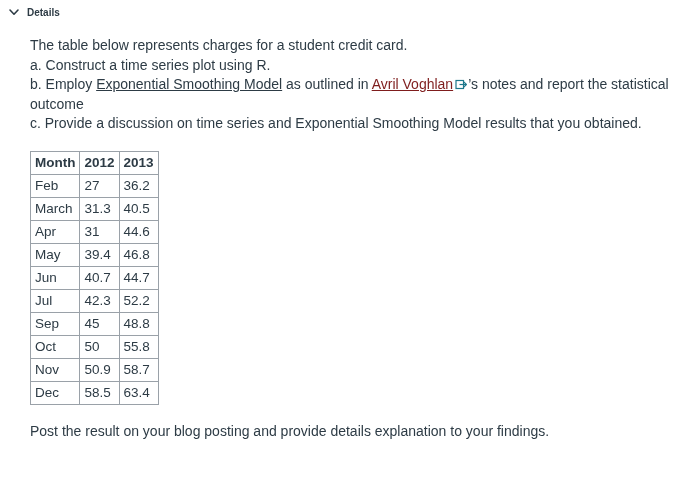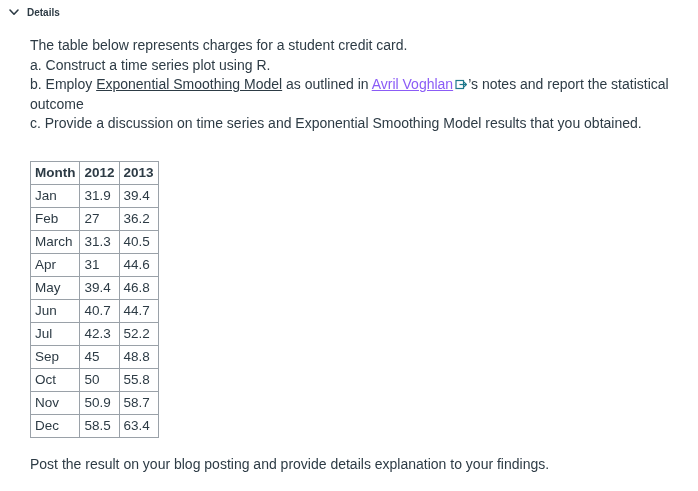--- a/index.html
+++ b/index.html
@@ -38,34 +38,34 @@
   }
   p.desc {
     margin: 18px 0 0 0;
     line-height: 19.5px;
     font-size: 14px;
   }
   .u-phrase {
     text-decoration: underline;
   }
   a.inline-link {
-    color: #8b5cf6;
+    color: #7f1d1d;
     text-decoration: underline;
     cursor: pointer;
   }
   .ext-icon {
     display: inline-block;
     width: 13px;
     height: 12px;
     vertical-align: -1px;
     margin-left: 2px;
   }
   table.data-table {
     border-collapse: collapse;
-    margin-top: 27px;
+    margin-top: 17px;
     font-size: 13.5px;
     color: #2D3B45;
   }
   .data-table th, .data-table td {
     border: 1px solid #9aa1a8;
     padding: 2px 4px;
     text-align: left;
     font-weight: normal;
     line-height: 18px;
     white-space: nowrap;
@@ -116,25 +116,20 @@
     <table class="data-table">
       <thead>
         <tr>
           <th>Month</th>
           <th class="num">2012</th>
           <th class="num">2013</th>
         </tr>
       </thead>
       <tbody>
           <tr>
-            <td>Jan</td>
-            <td class="num">31.9</td>
-            <td class="num">39.4</td>
-          </tr>
-          <tr>
             <td>Feb</td>
             <td class="num">27</td>
             <td class="num">36.2</td>
           </tr>
           <tr>
             <td>March</td>
             <td class="num">31.3</td>
             <td class="num">40.5</td>
           </tr>
           <tr>

